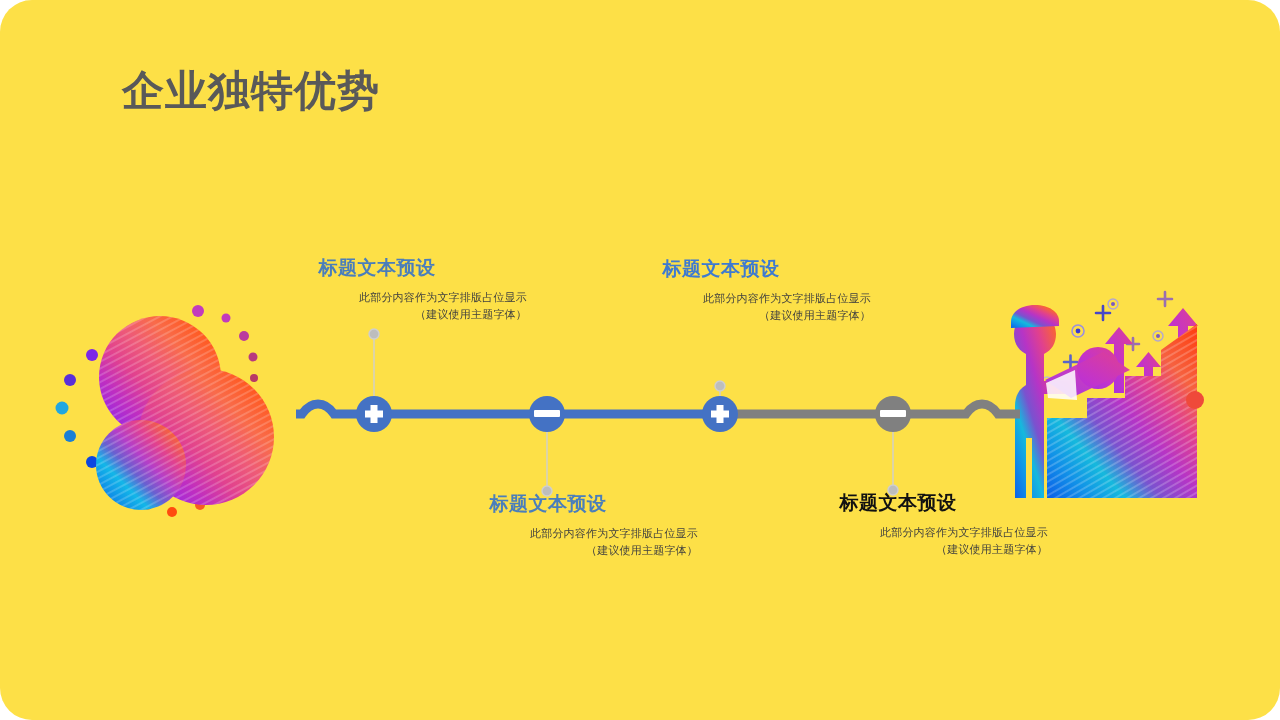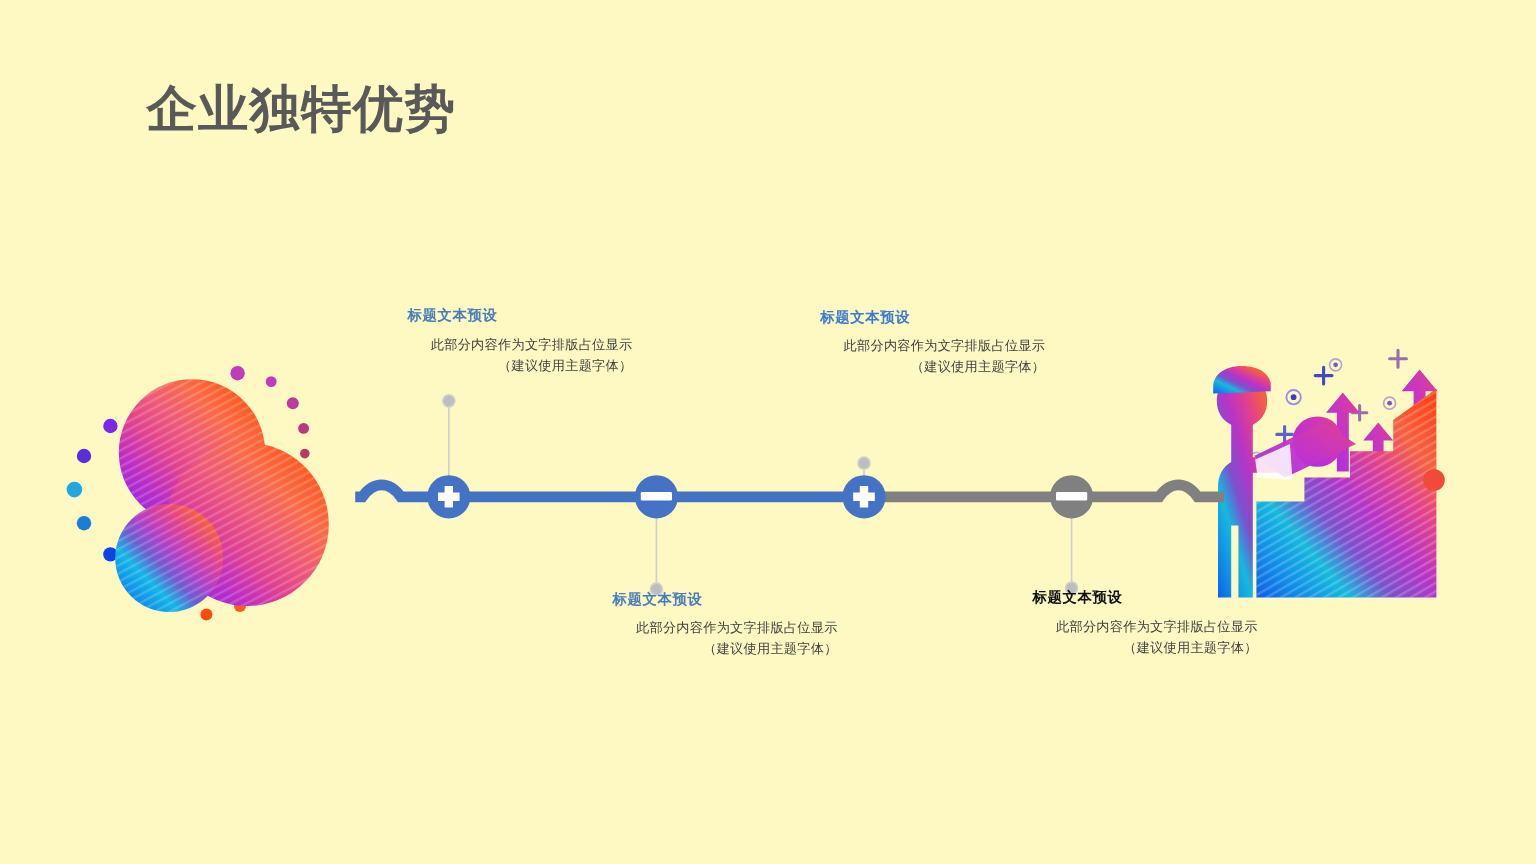--- a/index.html
+++ b/index.html
@@ -12,21 +12,22 @@
     width: 1280px;
     height: 720px;
     position: relative;
     overflow: hidden;
     font-family: "Liberation Sans", "DejaVu Sans", sans-serif;
     -webkit-font-smoothing: antialiased;
   }
   .slide {
     position: absolute;
     inset: 0;
-    background: #fef9c3;
+    background: #fde047;
+    border-radius: 32px;
   }
 
   
   .page-title {
     position: absolute;
     left: 122px;
     top: 66px;
     font-size: 42px;
     font-weight: bold;
     color: #595959;
@@ -45,21 +46,21 @@
     pointer-events: none;
   }
 
   
   .caption {
     position: absolute;
     width: 300px;
     text-align: center;
   }
   .caption .cap-title {
-    font-size: 12px;
+    font-size: 19px;
     font-weight: bold;
     line-height: 1.25;
     letter-spacing: .5px;
     margin-bottom: 9px;
     white-space: nowrap;
   }
   .caption .cap-body {
     font-size: 11px;
     color: #3f3f3f;
     line-height: 1.55;

